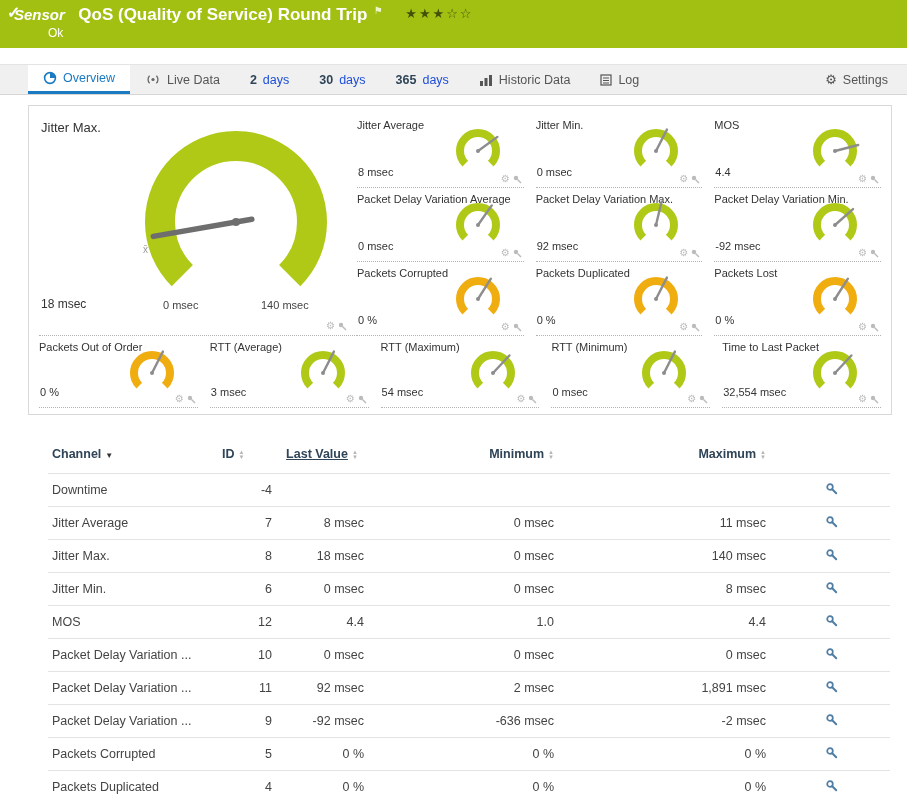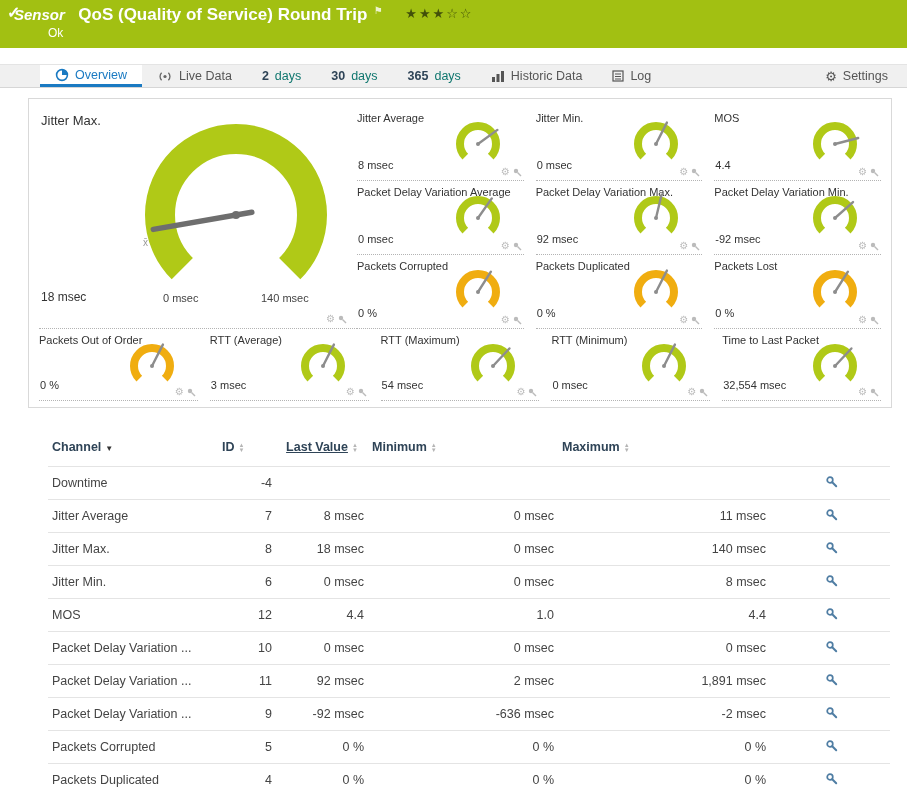--- a/index.html
+++ b/index.html
@@ -11,26 +11,26 @@
   
   .sensor-header { height:48px; background:#a2c012; color:#fff; position:relative; }
   .ok-check { position:absolute; left:7px; top:3px; font-size:16px; font-weight:bold; }
   .h-line1 { padding:5px 0 0 14px; white-space:nowrap; }
   .h-kind { font-style:italic; font-weight:bold; font-size:15px; margin-right:9px; }
   .h-title { font-weight:bold; font-size:17px; }
   .h-flag { font-size:10px; vertical-align:top; color:#edf3cd; margin-left:2px; }
   .h-stars { margin-left:18px; color:#42500a; font-size:13px; letter-spacing:2px; vertical-align:2px; }
   .h-status { padding-left:48px; font-size:12px; margin-top:1px; }
   
-  .tabbar { margin-top:16px; height:24px; background:#f0f0f0; border-top:1px solid #e4e4e4;
-            border-bottom:1px solid #d6d6d6; display:flex; align-items:stretch; padding-left:40px;text-align:right; }
+  .tabbar { margin-top:16px; height:31px; background:#f0f0f0; border-top:1px solid #e4e4e4;
+            border-bottom:1px solid #d6d6d6; display:flex; align-items:stretch; padding-left:28px;text-align:right; }
   .tab { display:flex; align-items:center; gap:6px; padding:0 15px; font-size:12.5px; color:#555; cursor:pointer; }
   .tab.active { background:#fff; color:#1a7ac2; border-bottom:3px solid #1a7ac2; }
   .tab .num { color:#2f4457; font-weight:bold; }
-  .tab .unit { color:#0f766e; }
+  .tab .unit { color:#1d4ed8; }
   .tab-settings { margin-left:auto; margin-right:4px; }
   .gear-glyph { font-size:13px; color:#555; }
   
   .panel { margin:10px 0 0 28px; width:864px; border:1px solid #d9d9d9; background:#fff; padding:8px 10px 6px; }
   .top-flex { display:flex; height:222px; }
   .big-gauge { width:318px; position:relative; border-bottom:1px dotted #b3b3b3; }
   .bg-title { font-size:13px; color:#333; padding:6px 0 0 2px; }
   .bg-svg { position:absolute; left:72px; top:16px; }
   .bg-value { position:absolute; left:2px; top:183px; font-size:12px; color:#333; }
   .bg-min { position:absolute; left:124px; top:185px; font-size:11px; color:#444; }
@@ -45,22 +45,22 @@
   .gicons { position:absolute; right:2px; bottom:3px; display:flex; align-items:center; gap:3px; color:#bbb; }
   .gicons .gear { font-size:10px; line-height:1; color:#bbb; cursor:pointer; }
   .big-gauge .gicons { right:10px; bottom:4px; }
   
   .table-wrap { margin:26px 0 0 48px; width:842px; }
   table { width:100%; border-collapse:collapse; font-size:12.5px; color:#444; }
   th { font-weight:bold; color:#2f4457; padding:6px 4px 12px; vertical-align:top; font-size:12.5px; }
   th.h-channel { text-align:left; width:170px; }
   th.h-id { text-align:left; width:58px; }
   th.h-last { text-align:center; width:92px;text-decoration:underline; }
-  th.h-min { text-align:left; width:190px; }
-  th.h-max { text-align:left; width:212px; }
+  th.h-min { text-align:right; width:190px; }
+  th.h-max { text-align:right; width:212px; }
   th.h-edit { width:120px; }
   td { padding:8px 4px; border-top:1px solid #e4e4e4; height:31px; }
   td.c-id, td.c-last, td.c-min, td.c-max { text-align:right; }
   td.c-edit { text-align:right; padding-right:52px; }
   .caret { color:#333; font-size:8px; margin-left:4px; }
   .sort { display:inline-flex; flex-direction:column; margin-left:4px; vertical-align:middle;
           color:#b5b5b5; font-size:6px; line-height:5px; cursor:pointer; }
   .trow { cursor:pointer; }
 </style>
 </head>

